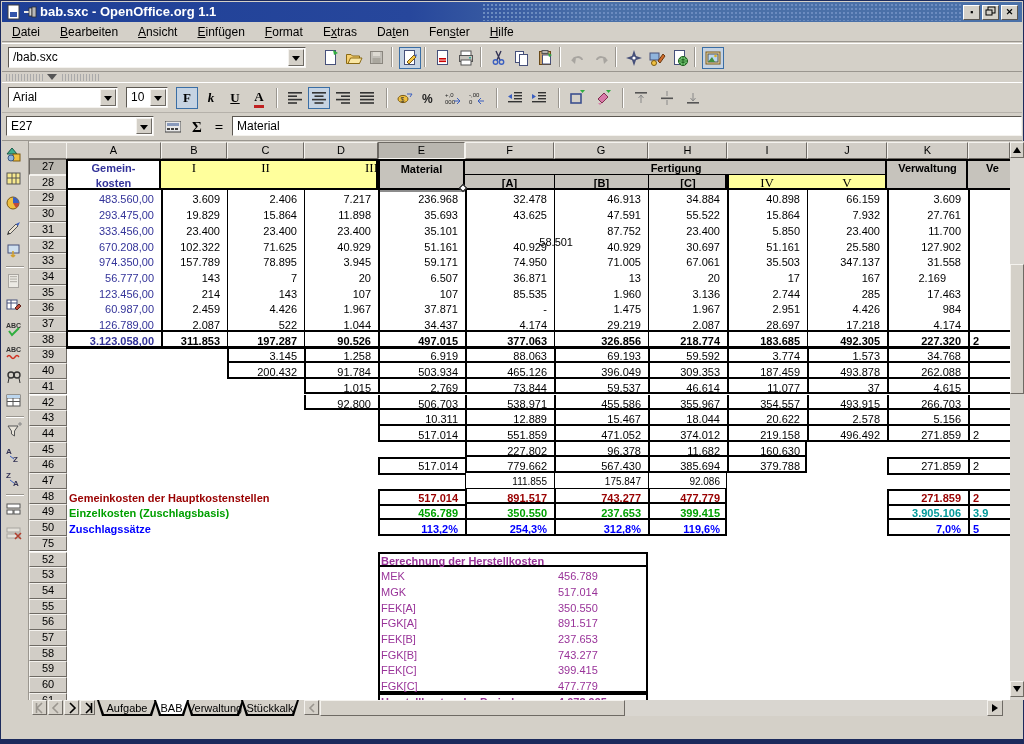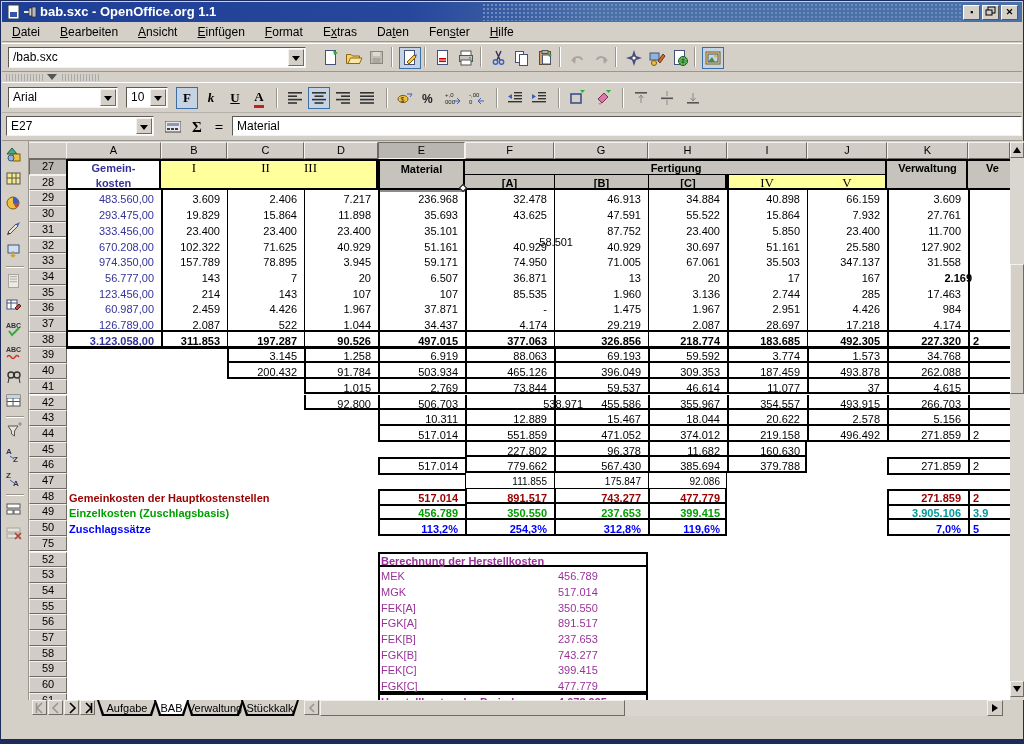--- a/index.html
+++ b/index.html
@@ -411,21 +411,21 @@
       <div class="rowhdr" style="top:504.7px;height:15.7px;line-height:13.7px">58</div>
       <div class="rowhdr" style="top:520.4px;height:15.7px;line-height:13.7px">59</div>
       <div class="rowhdr" style="top:536.1px;height:15.7px;line-height:13.7px">60</div>
       <div class="rowhdr" style="top:551.8px;height:15.7px;line-height:13.7px">61</div>
       <div class="abs" style="left:64px;top:18px;width:95px;height:31.4px;border:2px solid #000;background:#fff;"></div>
       <div class="cell bold blue" style="left:64px;top:19.5px;width:95px;text-align:center">Gemein-</div>
       <div class="cell bold blue" style="left:64px;top:34.2px;width:95px;text-align:center">kosten</div>
       <div class="abs" style="left:159px;top:18px;width:217px;height:31.4px;border:2px solid #000;border-left:none;background:#ffff9c;"></div>
       <div class="cell" style="left:159px;top:19.5px;width:66px;text-align:center;font-family:'Liberation Serif',serif;font-size:13px">I</div>
       <div class="cell" style="left:225px;top:19.5px;width:77px;text-align:center;font-family:'Liberation Serif',serif;font-size:13px">II</div>
-      <div class="cell" style="left:302px;top:19.5px;width:74px;text-align:left;font-family:'Liberation Serif',serif;font-size:13px">III</div>
+      <div class="cell" style="left:302px;top:19.5px;width:74px;text-align:right;font-family:'Liberation Serif',serif;font-size:13px">III</div>
       <div class="abs" style="left:376px;top:18px;width:87px;height:31.4px;border:2px solid #000;background:#c6c3bc;box-shadow:2px 2px 0 rgba(0,0,0,0.45);"></div>
       <div class="cell bold" style="left:376px;top:20px;width:87px;text-align:center">Material</div>
       <div class="abs" style="left:458px;top:44.4px;width:6px;height:6px;background:#fff;border:1px solid #000;transform:rotate(45deg);z-index:3"></div>
       <div class="abs" style="left:463px;top:18px;width:422px;height:15.7px;border:2px solid #000;border-left:none;border-bottom:1px solid #000;background:#c6c3bc;"></div>
       <div class="cell bold" style="left:463px;top:19.5px;width:422px;text-align:center">Fertigung</div>
       <div class="abs" style="left:463px;top:33.7px;width:262px;height:15.7px;border:2px solid #000;border-top:none;border-left:none;background:#c6c3bc;"></div>
       <div class="cell bold" style="left:463px;top:34.2px;width:89px;text-align:center;">[A]</div>
       <div class="cell bold" style="left:552px;top:34.2px;width:94px;text-align:center;border-left:1px solid #000;">[B]</div>
       <div class="cell bold" style="left:646px;top:34.2px;width:79px;text-align:center;border-left:1px solid #000;">[C]</div>
       <div class="abs" style="left:725px;top:33.7px;width:160px;height:15.7px;border:2px solid #000;border-top:none;background:#ffff9c;"></div>
@@ -595,21 +595,21 @@
       <div class="cell num blue" style="left:66px;top:129.39999999999998px;width:91px;">56.777,00</div>
       <div class="cell num" style="left:161px;top:129.39999999999998px;width:62px;">143</div>
       <div class="cell num" style="left:227px;top:129.39999999999998px;width:73px;">7</div>
       <div class="cell num" style="left:304px;top:129.39999999999998px;width:70px;">20</div>
       <div class="cell num" style="left:378px;top:129.39999999999998px;width:83px;">6.507</div>
       <div class="cell num" style="left:465px;top:129.39999999999998px;width:85px;">36.871</div>
       <div class="cell num" style="left:554px;top:129.39999999999998px;width:90px;">13</div>
       <div class="cell num" style="left:648px;top:129.39999999999998px;width:75px;">20</div>
       <div class="cell num" style="left:727px;top:129.39999999999998px;width:76px;">17</div>
       <div class="cell num" style="left:807px;top:129.39999999999998px;width:76px;">167</div>
-      <div class="cell num" style="left:898px;top:129.39999999999998px;width:77px;font-weight:bold;">2.169</div>
+      <div class="cell num" style="left:872px;top:129.39999999999998px;width:77px;">2.169</div>
       <div class="cell num blue" style="left:66px;top:145.1px;width:91px;">123.456,00</div>
       <div class="cell num" style="left:161px;top:145.1px;width:62px;">214</div>
       <div class="cell num" style="left:227px;top:145.1px;width:73px;">143</div>
       <div class="cell num" style="left:304px;top:145.1px;width:70px;">107</div>
       <div class="cell num" style="left:378px;top:145.1px;width:83px;">107</div>
       <div class="cell num" style="left:465px;top:145.1px;width:85px;">85.535</div>
       <div class="cell num" style="left:554px;top:145.1px;width:90px;">1.960</div>
       <div class="cell num" style="left:648px;top:145.1px;width:75px;">3.136</div>
       <div class="cell num" style="left:727px;top:145.1px;width:76px;">2.744</div>
       <div class="cell num" style="left:807px;top:145.1px;width:76px;">285</div>
@@ -669,21 +669,21 @@
       <div class="cell num" style="left:304px;top:239.29999999999998px;width:70px;">1.015</div>
       <div class="cell num" style="left:378px;top:239.29999999999998px;width:83px;">2.769</div>
       <div class="cell num" style="left:465px;top:239.29999999999998px;width:85px;">73.844</div>
       <div class="cell num" style="left:554px;top:239.29999999999998px;width:90px;">59.537</div>
       <div class="cell num" style="left:648px;top:239.29999999999998px;width:75px;">46.614</div>
       <div class="cell num" style="left:727px;top:239.29999999999998px;width:76px;">11.077</div>
       <div class="cell num" style="left:807px;top:239.29999999999998px;width:76px;">37</div>
       <div class="cell num" style="left:887px;top:239.29999999999998px;width:77px;">4.615</div>
       <div class="cell num" style="left:304px;top:255px;width:70px;">92.800</div>
       <div class="cell num" style="left:378px;top:255px;width:83px;">506.703</div>
-      <div class="cell num" style="left:465px;top:255px;width:85px;margin-left:36px;">538.971</div>
+      <div class="cell num" style="left:465px;top:255px;width:85px;">538.971</div>
       <div class="cell num" style="left:554px;top:255px;width:90px;">455.586</div>
       <div class="cell num" style="left:648px;top:255px;width:75px;">355.967</div>
       <div class="cell num" style="left:727px;top:255px;width:76px;">354.557</div>
       <div class="cell num" style="left:807px;top:255px;width:76px;">493.915</div>
       <div class="cell num" style="left:887px;top:255px;width:77px;">266.703</div>
       <div class="cell num" style="left:378px;top:270.7px;width:83px;">10.311</div>
       <div class="cell num" style="left:465px;top:270.7px;width:85px;">12.889</div>
       <div class="cell num" style="left:554px;top:270.7px;width:90px;">15.467</div>
       <div class="cell num" style="left:648px;top:270.7px;width:75px;">18.044</div>
       <div class="cell num" style="left:727px;top:270.7px;width:76px;">20.622</div>

